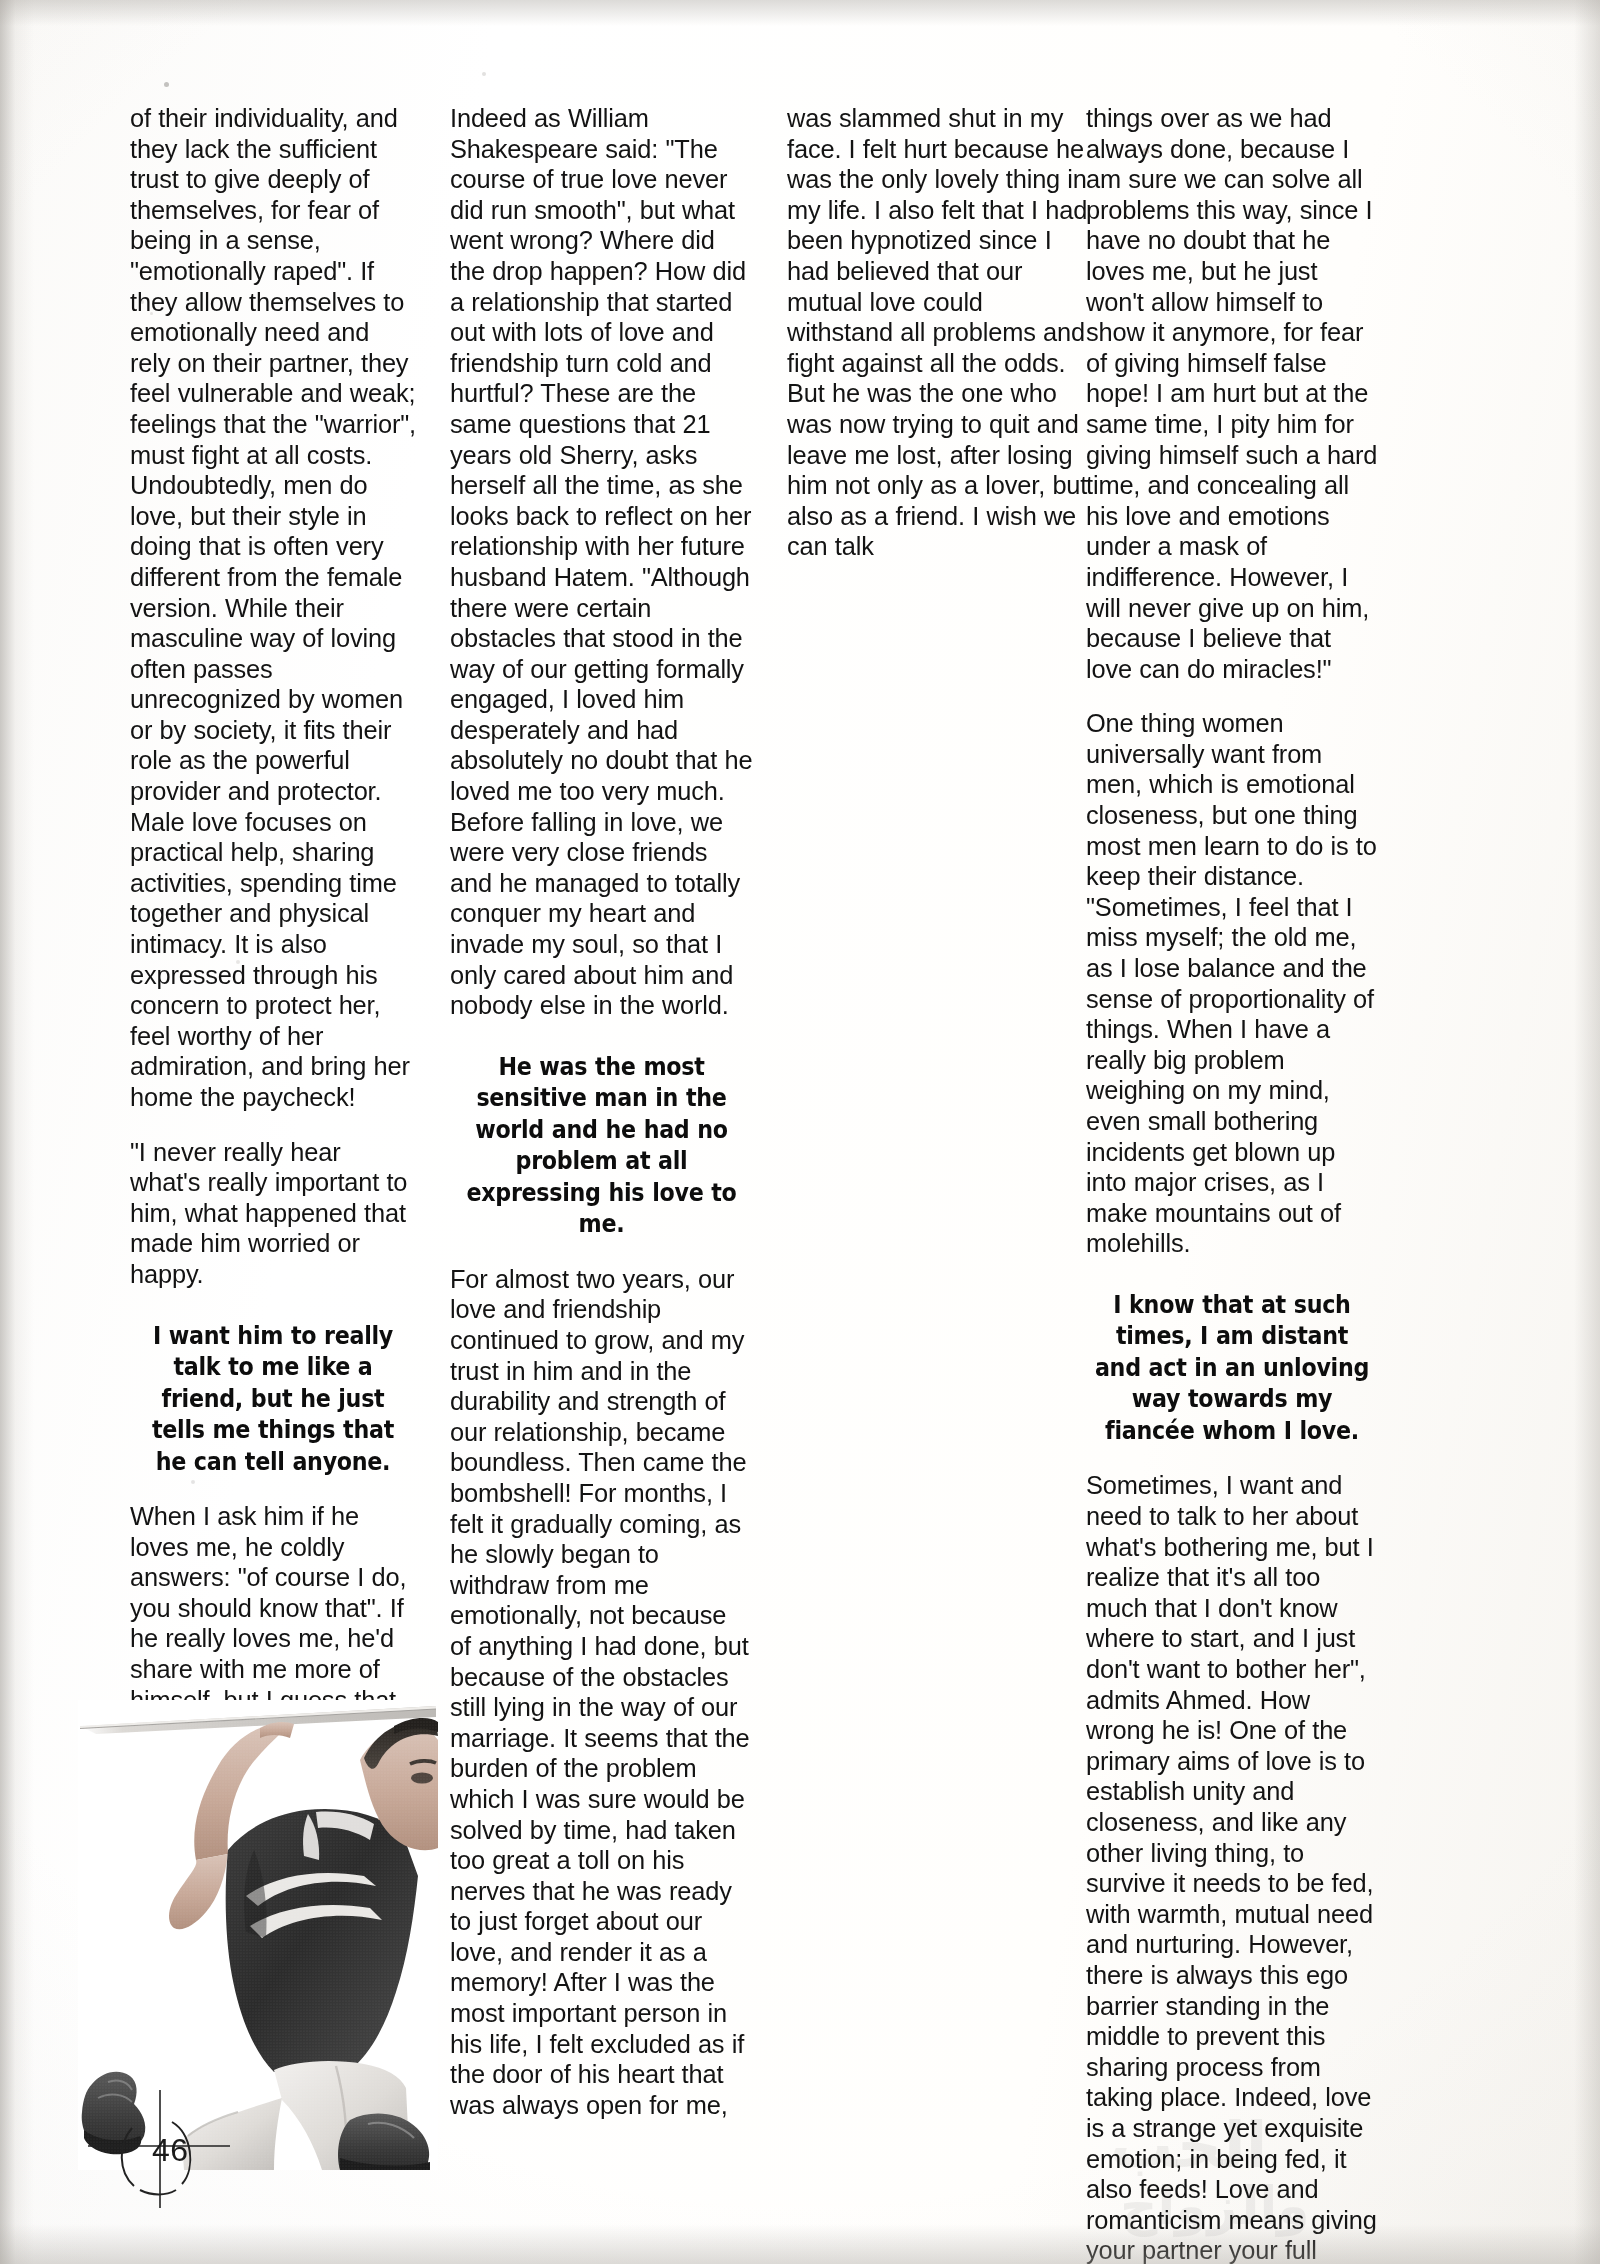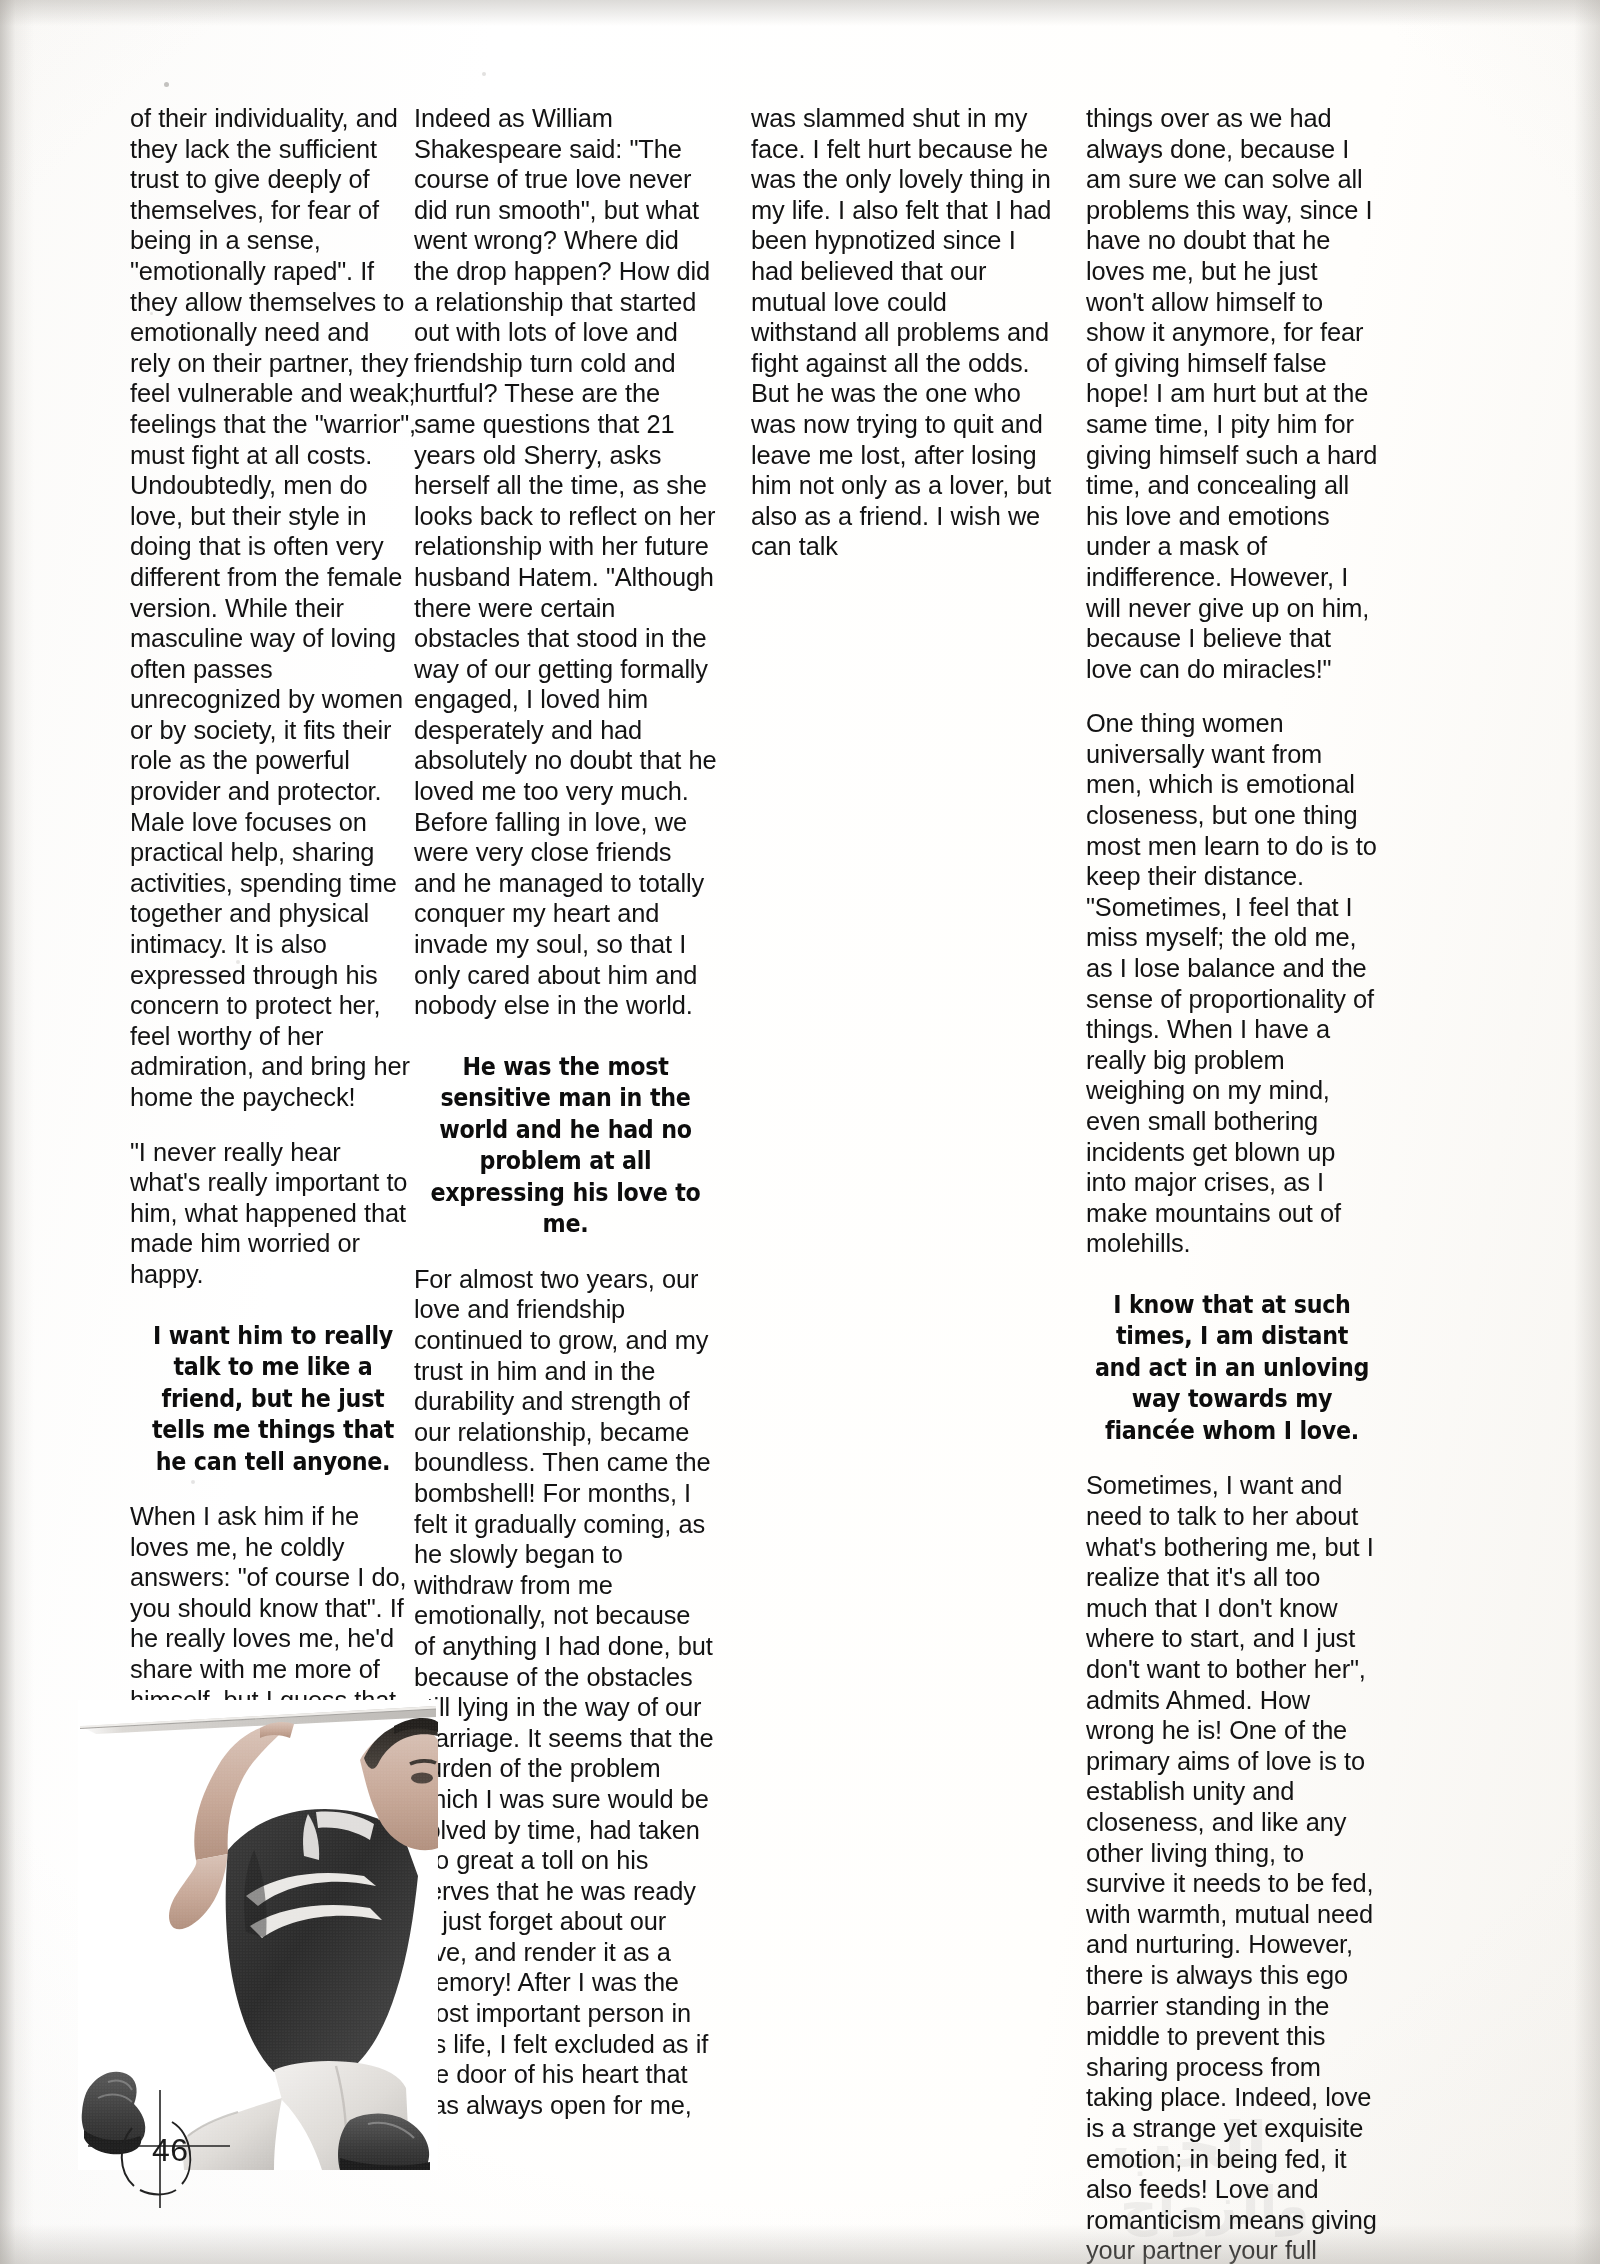--- a/index.html
+++ b/index.html
@@ -156,21 +156,21 @@
 
   <div class="columns">
 
     <div class="col" id="col1" style="left: 130px; width: 286px;">
       <p>of their individuality, and they lack the sufficient trust to give deeply of themselves, for fear of being in a sense, "emotionally raped".  If they allow themselves to emotionally need and rely on their partner, they feel vulnerable and weak; feelings that the "warrior", must fight at all costs. Undoubtedly, men do love, but their style in doing that is often very different from the female version. While their masculine way of loving often passes unrecognized by women or by society, it fits their role as the powerful provider and protector. Male love focuses on practical help, sharing activities, spending time together and physical intimacy. It is also expressed through his concern to protect her, feel worthy of her admiration, and bring her home the paycheck!</p>
       <p>"I never really hear what's really important to him, what happened that made him worried or happy.</p>
       <div class="subhead">I want him to really talk to me like a friend, but he just tells me things that he can tell anyone.</div>
       <p>When I ask him if he loves me, he coldly answers: "of course I do, you should know that". If he really loves me, he'd share with me more of himself, but I guess that he doesn't really care about or trust me", says Rasha, commenting on her relationship with the man she loves.</p>
     </div>
 
-    <div class="col" id="col2" style="left: 414px; width: 640px; column-count: 2; column-gap: 34px; column-fill: auto; height: 2040px;">
+    <div class="col" id="col2" style="left: 450px; width: 640px; column-count: 2; column-gap: 34px; column-fill: auto; height: 2040px;">
       <p>Indeed as William Shakespeare said: "The course of true love never did run smooth", but what went wrong? Where did the drop happen? How did a relationship that started out with lots of love and friendship turn cold and hurtful? These are the same questions that 21 years old Sherry, asks herself all the time, as she looks back to reflect on her relationship with her future husband Hatem. "Although there were certain obstacles that stood in the way of our getting formally engaged, I loved him desperately and had absolutely no doubt that he loved me too very much. Before falling in love, we were very close friends and he managed to totally conquer my heart and invade my soul, so that I only cared about him and nobody else in the world.</p>
       <div class="subhead">He was the most sensitive man in the world and he had no problem at all expressing his love to me.</div>
       <p>For almost two years, our love and friendship continued to grow, and my trust in him and in the durability and strength of our relationship, became boundless.  Then came the bombshell!  For months, I felt it gradually coming, as he slowly began to withdraw from me emotionally, not because of  anything I had done, but because of the obstacles still lying in the way of our marriage.  It seems that the burden of the problem which I was sure would be solved by time, had taken too great a toll on his nerves that he was ready to just forget about our love, and render it as a memory! After I was the most important person in his life, I felt excluded as if the door of his heart that was always open for me, was slammed shut in my face.  I felt hurt because he was the only lovely thing in my life. I also felt that I had been hypnotized  since I had believed that our mutual love could withstand all problems and fight against all the odds. But he was the one who was now trying to quit and leave me lost, after losing him not only as a lover, but also as a friend.  I wish we can talk</p>
     </div>
 
     <div class="col" id="col3" style="left: 1086px; width: 292px;">
       <p>things over as we had always done, because I am sure we can solve all problems this way, since I have no doubt that he loves me, but he just won't allow himself to show it anymore, for fear of giving himself false hope!  I am hurt but at the same time, I pity him for giving himself such a hard time, and concealing all his love and emotions under a mask of indifference.  However, I will never give up on him, because  I believe that love can do miracles!"</p>
       <p>One thing women universally want from men, which is emotional closeness, but one thing most men learn to do is to keep their distance. "Sometimes, I feel that I miss myself; the old me, as I lose balance and the sense of proportionality of things. When I have a really big problem weighing on my mind, even small bothering incidents get blown up into major crises, as I make mountains out of molehills.</p>
       <div class="subhead">I know that at such times, I am distant and act in an unloving way towards my fiancée whom I love.</div>
       <p> Sometimes, I want and need to talk to her about what's bothering me, but I realize that it's all too much that I don't know where to start, and I just don't want to bother her", admits Ahmed. How wrong he is!  One of the primary aims of love is to establish unity and closeness, and like any other living thing, to survive it needs to be fed, with warmth, mutual need and nurturing.  However, there is always this ego barrier standing in the middle to prevent this sharing process from taking place.  Indeed, love is a strange yet exquisite emotion; in being fed, it also feeds!  Love and romanticism means giving your partner your full attention, and conveying your most intimate feelings of</p>

